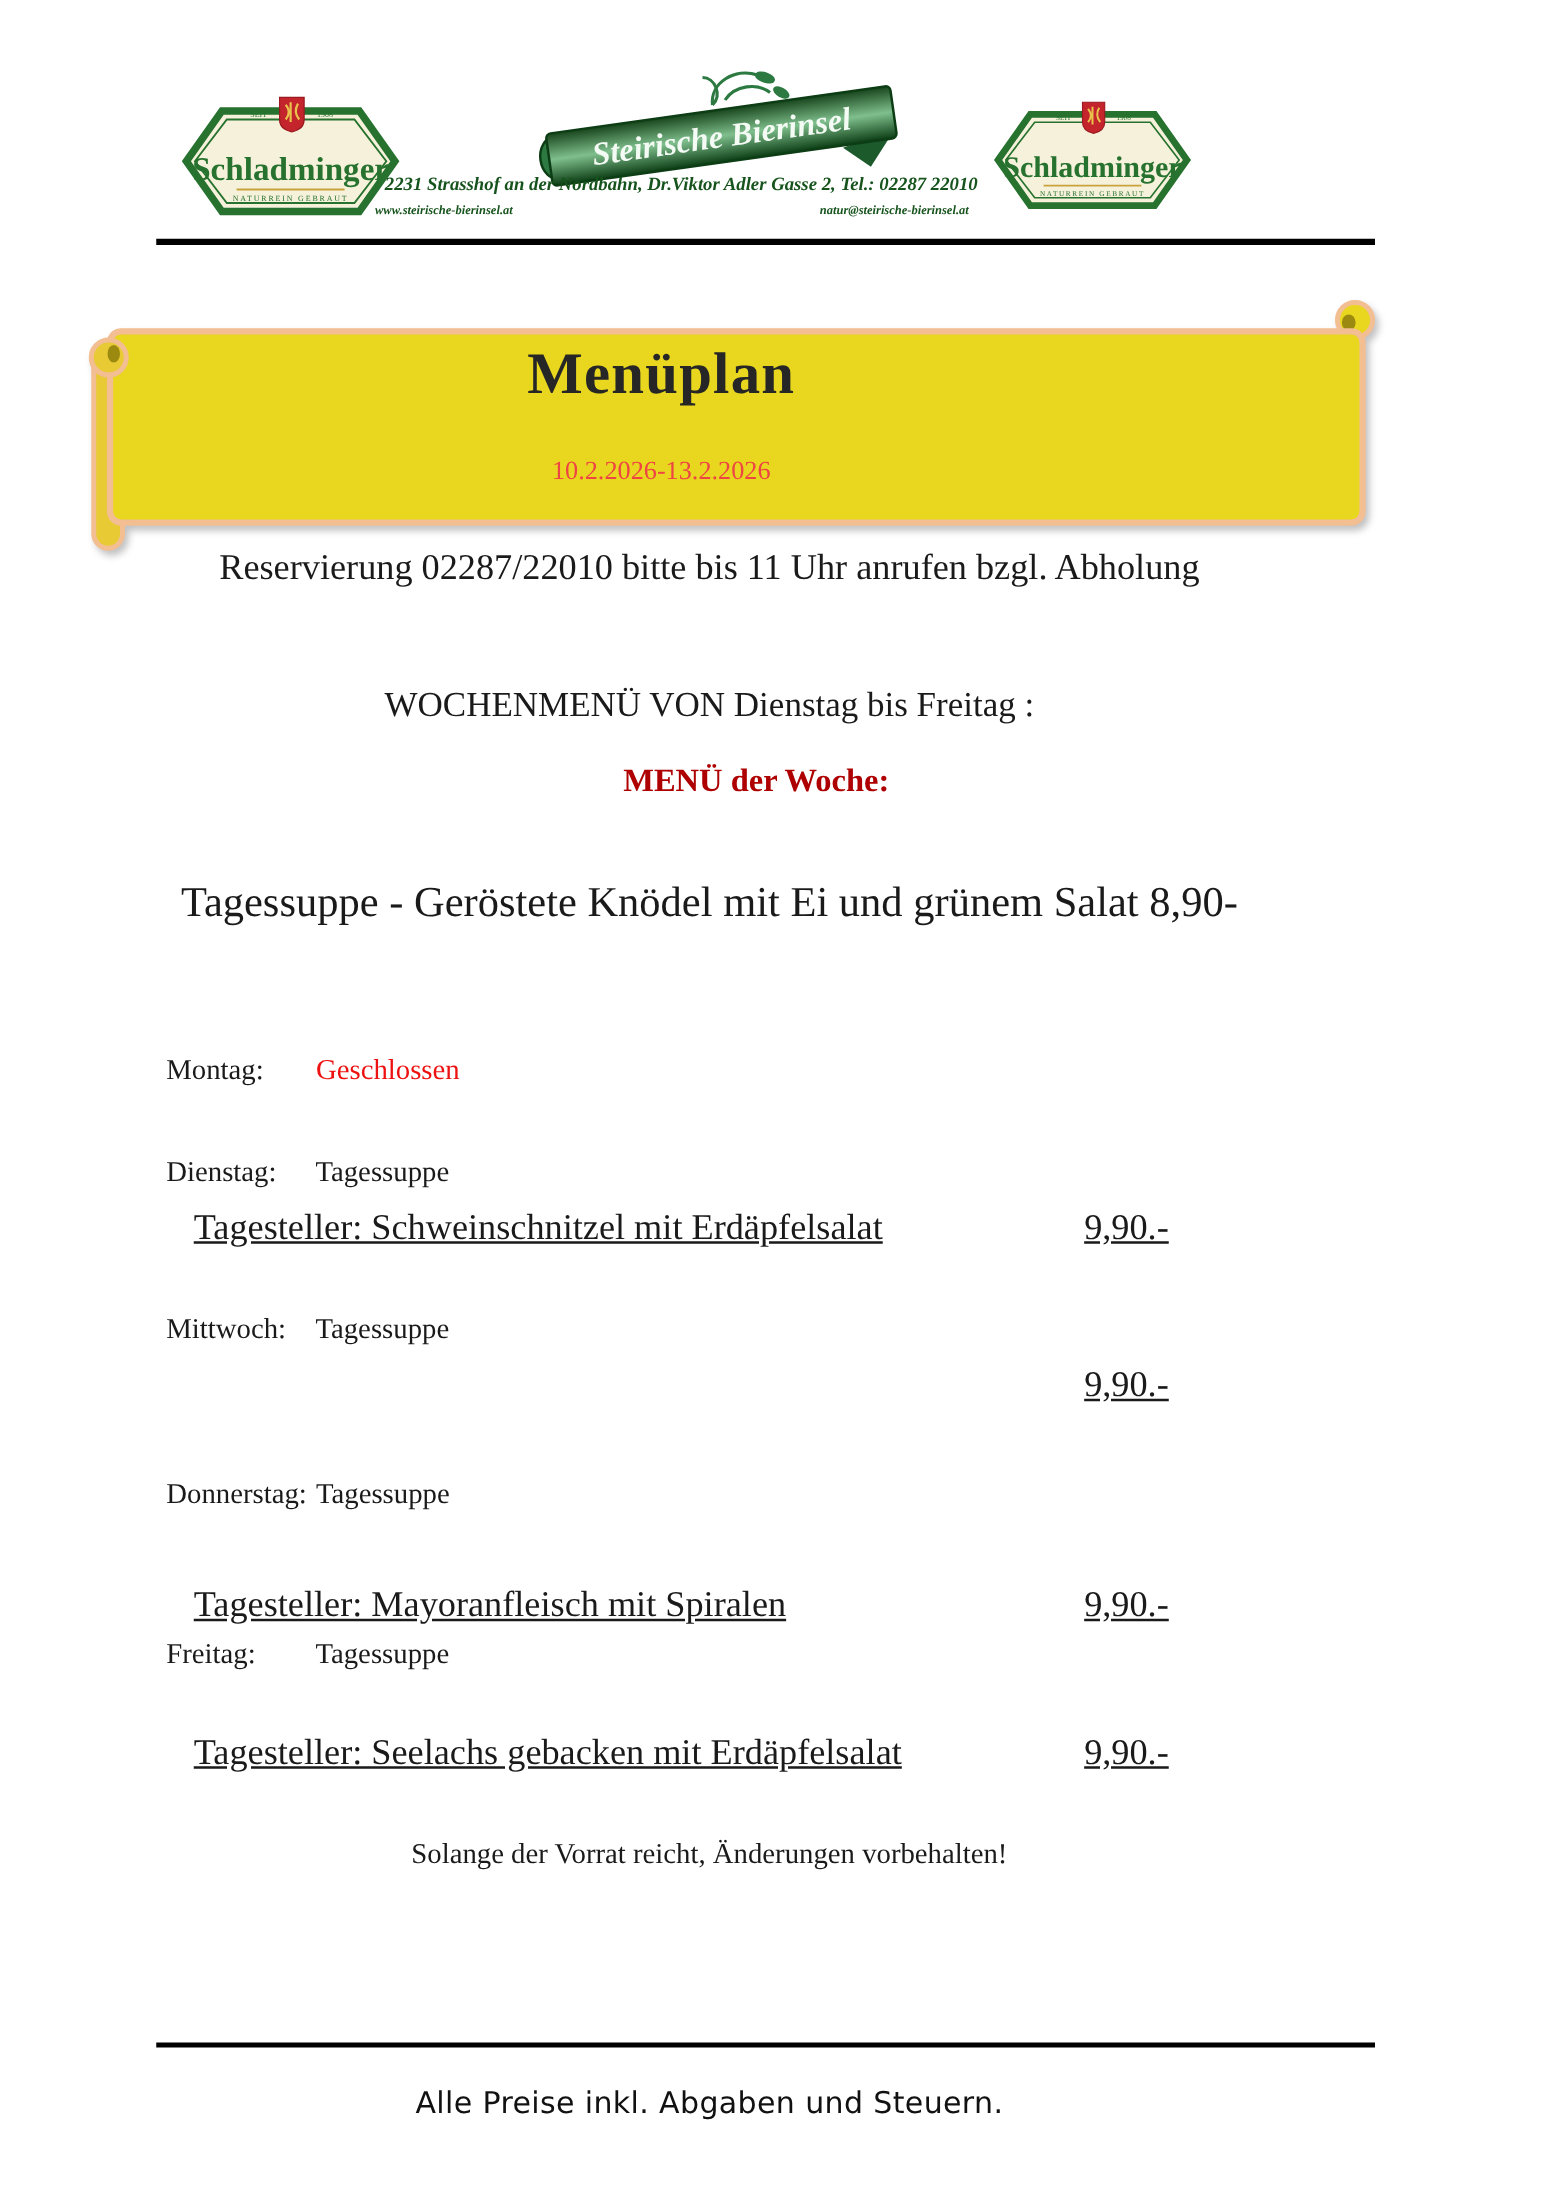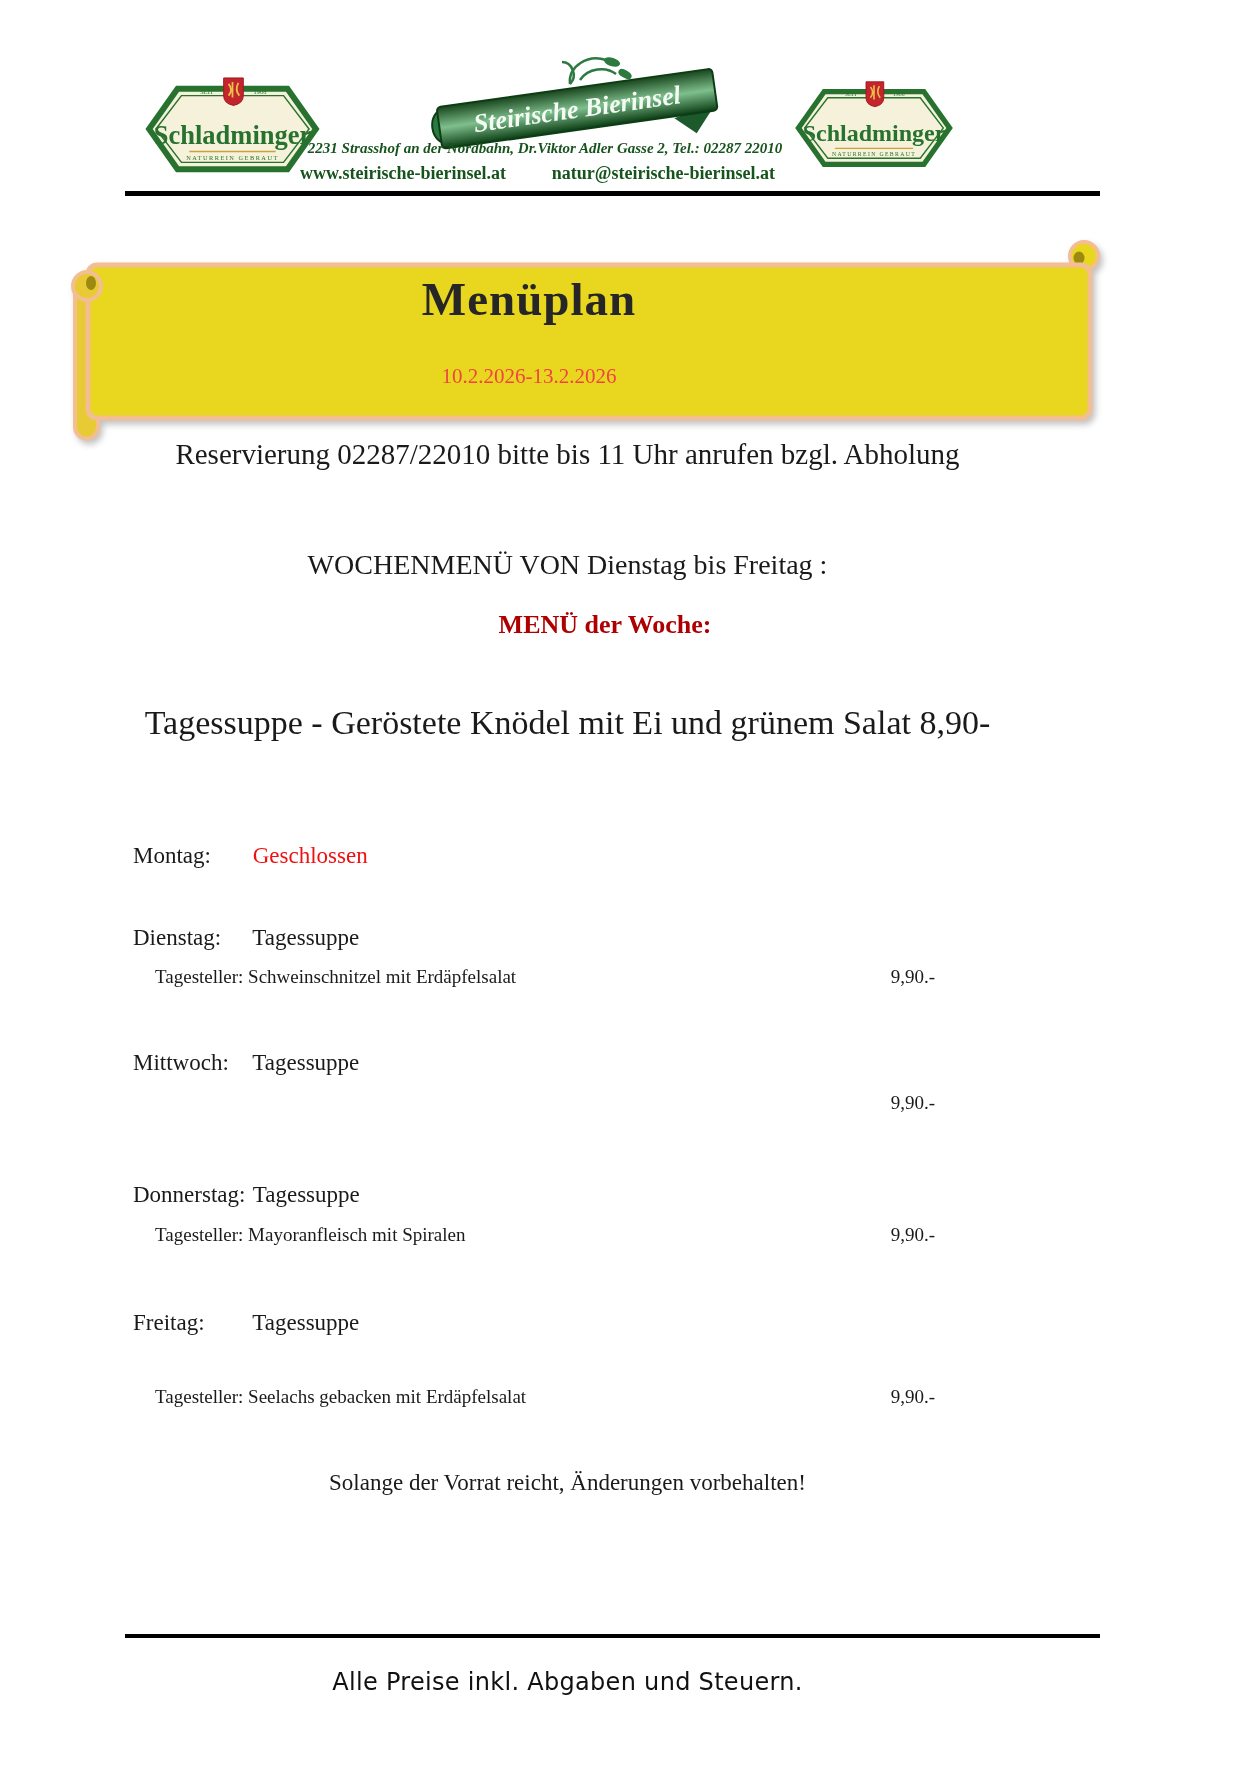--- a/index.html
+++ b/index.html
@@ -8,46 +8,46 @@
     font-family:"Liberation Serif", serif;color:#1a1a1a;overflow:hidden;
   }
   .abs{position:absolute;}
   
   #logo-left{left:145px;top:76px;width:175px;height:106px;}
   #logo-right{left:795px;top:80px;width:158px;height:96px;}
   #logo-center{left:420px;top:50px;width:310px;height:100px;}
   .addr1{left:240px;top:140px;width:610px;text-align:center;
          font-size:15px;font-weight:bold;font-style:italic;color:#17541d;}
   .addr2{left:300px;top:163px;width:475px;display:flex;justify-content:space-between;
-         font-size:18px;font-weight:bold;color:#17541d;}
+         font-size:10px;font-weight:bold;font-style:italic;color:#17541d;}
   .rule-top{left:125px;top:191px;width:975px;height:5px;background:#000;}
   .rule-bottom{left:125px;top:1634px;width:975px;height:4px;background:#000;}
   
   #banner-wrap{left:65px;top:238px;width:1040px;height:210px;}
   #banner-wrap svg{filter:drop-shadow(3px 4px 3px rgba(120,120,120,.45));}
   .banner-title{left:0;right:112px;top:34px;text-align:center;
                 font-size:47px;font-weight:bold;color:#262626;letter-spacing:1px;}
   .banner-date{left:0;right:112px;top:126px;text-align:center;
                font-size:21px;color:#ef4444;}
   
   .center-col{left:125px;width:885px;text-align:center;}
   .line-reserv{top:438px;font-size:29px;}
   .line-woch{top:549px;font-size:28px;text-align:center;}
   .line-menu-week{left:125px;width:960px;text-align:center;top:610px;
                   font-size:26px;font-weight:bold;color:#ae0000;}
   .line-special{top:704px;font-size:34px;}
   .day-row{left:133px;font-size:23px;white-space:nowrap;}
   .day-label{display:inline-block;min-width:112px;margin-right:2px;}
   .red-bright{color:#ee1111;}
-  .dish-row{left:155px;width:780px;display:flex;font-size:19px;white-space:nowrap;}
+  .dish-row{left:155px;width:780px;display:flex;font-size:29px;white-space:nowrap;text-decoration:underline;}
   .dish-price{margin-left:auto;padding-left:20px;}
   .r-montag{top:843px;}
   .r-dienstag{top:925px;}  .r-dish1{top:966px;}
   .r-mittwoch{top:1050px;} .r-dish2{top:1092px;}
-  .r-donnerstag{top:1182px;} .r-dish3{top:1224px;}
+  .r-donnerstag{top:1182px;} .r-dish3{top:1268px;}
   .r-freitag{top:1310px;}  .r-dish4{top:1352px;margin-top:34px;}
   .line-note{top:1470px;font-size:23px;}
   .line-prices{top:1668px;font-size:24px;font-family:"DejaVu Sans", sans-serif;
                letter-spacing:.3px;color:#111;}
   .badge-text{font-family:"Liberation Serif", serif;}
 </style>
 </head>
 <body>
 
 <div class="abs" id="logo-left">

